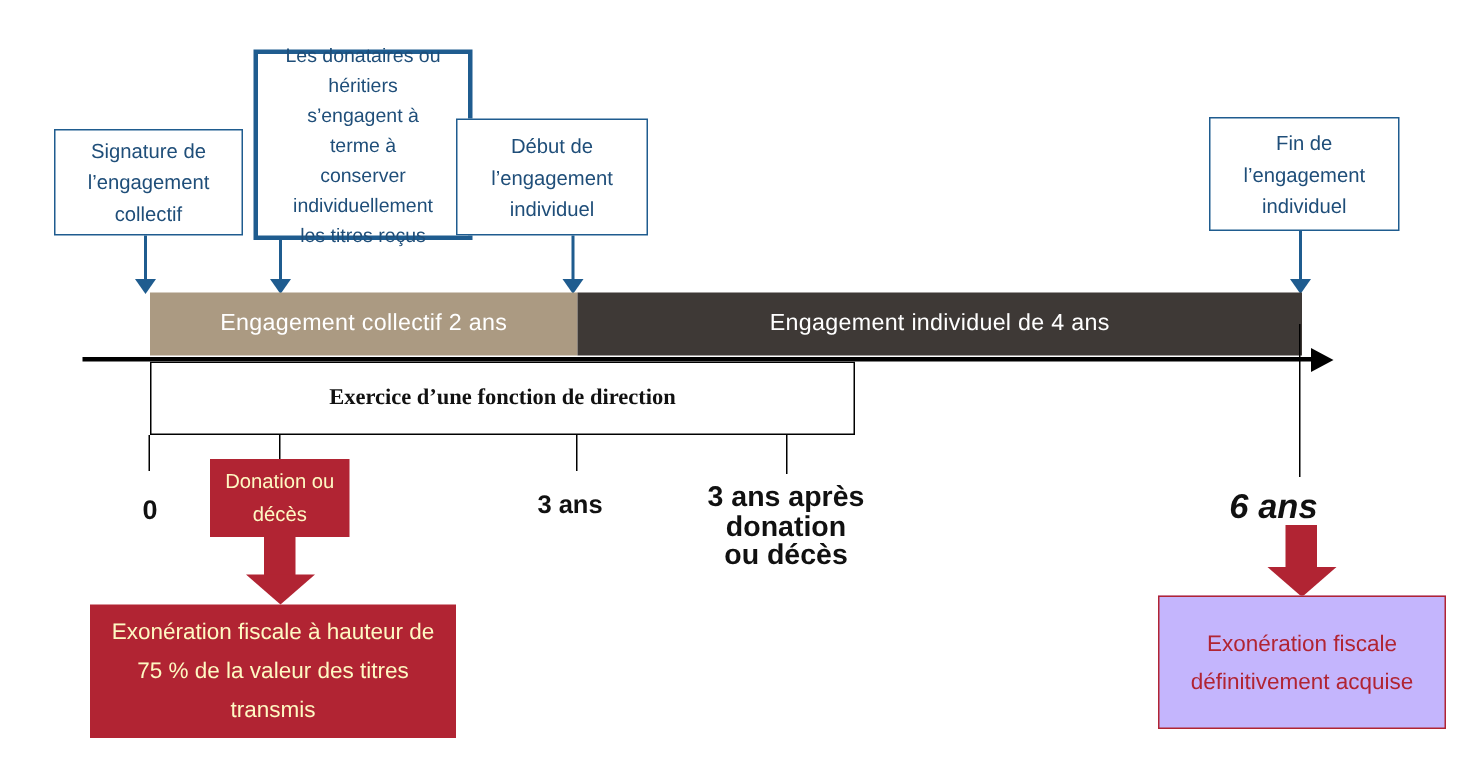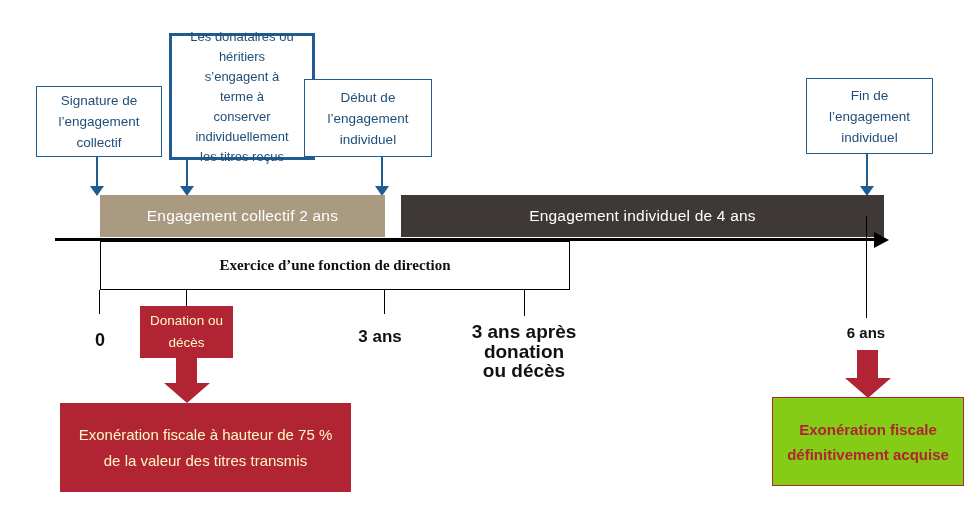--- a/index.html
+++ b/index.html
@@ -26,21 +26,21 @@
     border-left:7px solid transparent;border-right:7px solid transparent;
     border-top:10px solid var(--blue,#1f5c8f);
   }
 
   
   .bar{
     display:flex;align-items:center;justify-content:center;
     color:#ffffff;font-weight:normal;font-size:15.5px;letter-spacing:.2px;
   }
   .bar-collectif{background:var(--tan,#ab9a82);}
-  .bar-individuel{background:var(--dark,#3e3936);margin-left:16px;}
+  .bar-individuel{background:var(--dark,#3e3936);}
 
   
   .axis-line{height:3px;background:#000000;}
   .axis-head{
     width:0;height:0;
     border-top:8px solid transparent;border-bottom:8px solid transparent;
     border-left:15px solid #000000;
   }
 
   .function-box{
@@ -60,22 +60,22 @@
     background:var(--red,#b12433);color:#fef9c3;font-weight:normal;
     display:flex;align-items:center;justify-content:center;text-align:center;
   }
   .red-stem{background:var(--red,#b12433);}
   .red-head{
     width:0;height:0;
     border-left:23px solid transparent;border-right:23px solid transparent;
     border-top:20px solid var(--red,#b12433);
   }
   .red-outline-box{
-    background:#84cc16;border:1.6px solid var(--red,#b12433);
-    color:var(--red,#b12433);font-weight:bold;
+    background:#c4b5fd;border:1.6px solid var(--red,#b12433);
+    color:var(--red,#b12433);font-weight:normal;
     display:flex;align-items:center;justify-content:center;text-align:center;
     font-size:15px;line-height:25px;
   }
 </style>
 </head>
 <body>
 
 <div class="abs callout" style="left:36px;top:86px;width:126px;height:71px;">Signature de l’engagement collectif</div>
 
 <div class="abs callout thick" style="left:169px;top:33px;width:146px;height:127px;font-size:13px;line-height:20px;">Les donataires ou héritiers s’engagent à terme à conserver individuellement les titres reçus</div>
@@ -110,25 +110,25 @@
 <div class="abs tick" style="left:384px;top:290px;height:24px;"></div>
 <div class="abs tick" style="left:524px;top:290px;height:26px;"></div>
 <div class="abs tick" style="left:866px;top:216px;height:102px;"></div>
 
 <div class="abs axis-label" style="left:85px;top:330px;width:30px;font-size:18px;">0</div>
 
 <div class="abs axis-label" style="left:345px;top:327px;width:70px;font-size:17px;">3 ans</div>
 
 <div class="abs axis-label" style="left:470px;top:322px;width:108px;font-size:19px;line-height:19.5px;">3 ans après donation ou décès</div>
 
-<div class="abs axis-label" style="left:831px;top:324px;width:70px;font-size:15px;">6 ans</div>
+<div class="abs axis-label" style="left:814px;top:324px;width:70px;font-size:23px;font-style:italic;">6 ans</div>
 
 <div class="abs red-box" style="left:140px;top:306px;width:93px;height:52px;font-size:13.5px;line-height:22px;padding:0 10px;">Donation ou décès</div>
 
 <div class="abs red-stem" style="left:176px;top:358px;width:21px;height:26px;"></div>
 <div class="abs red-head" style="left:164px;top:383px;"></div>
 
-<div class="abs red-box" style="left:60px;top:403px;width:291px;height:89px;font-size:15px;line-height:26px;padding:0 14px;">Exonération fiscale à hauteur de 75 % de la valeur des titres transmis</div>
+<div class="abs red-box" style="left:60px;top:403px;width:244px;height:89px;font-size:15px;line-height:26px;padding:0 14px;">Exonération fiscale à hauteur de 75 % de la valeur des titres transmis</div>
 
 <div class="abs red-stem" style="left:857px;top:350px;width:21px;height:29px;"></div>
 <div class="abs red-head" style="left:845px;top:378px;"></div>
 
 <div class="abs red-outline-box" style="left:772px;top:397px;width:192px;height:89px;padding:0 12px;">Exonération fiscale définitivement acquise</div>
 
 </body></html>

